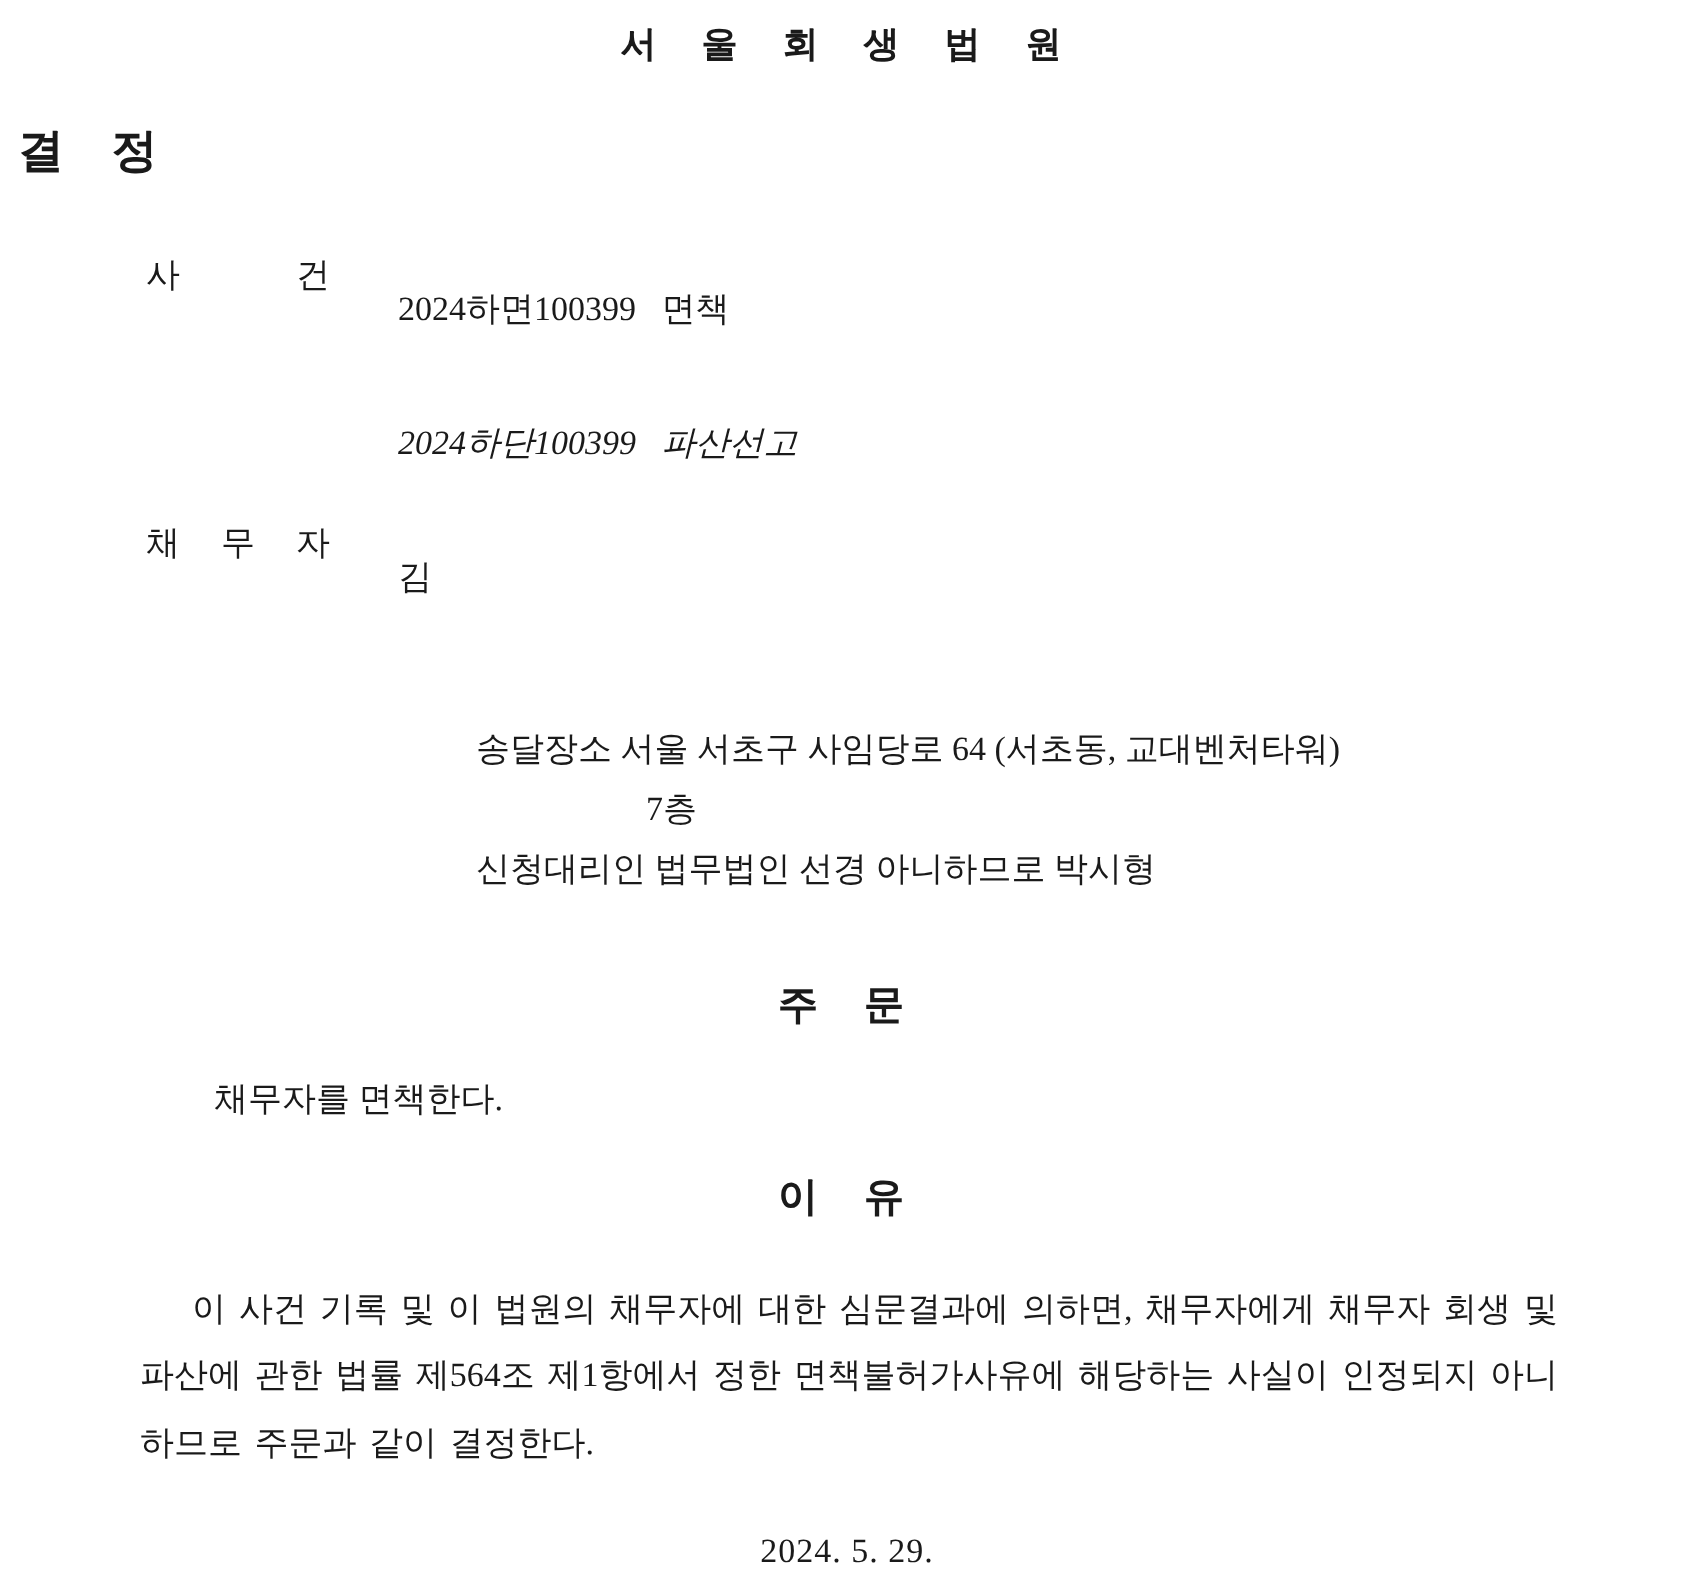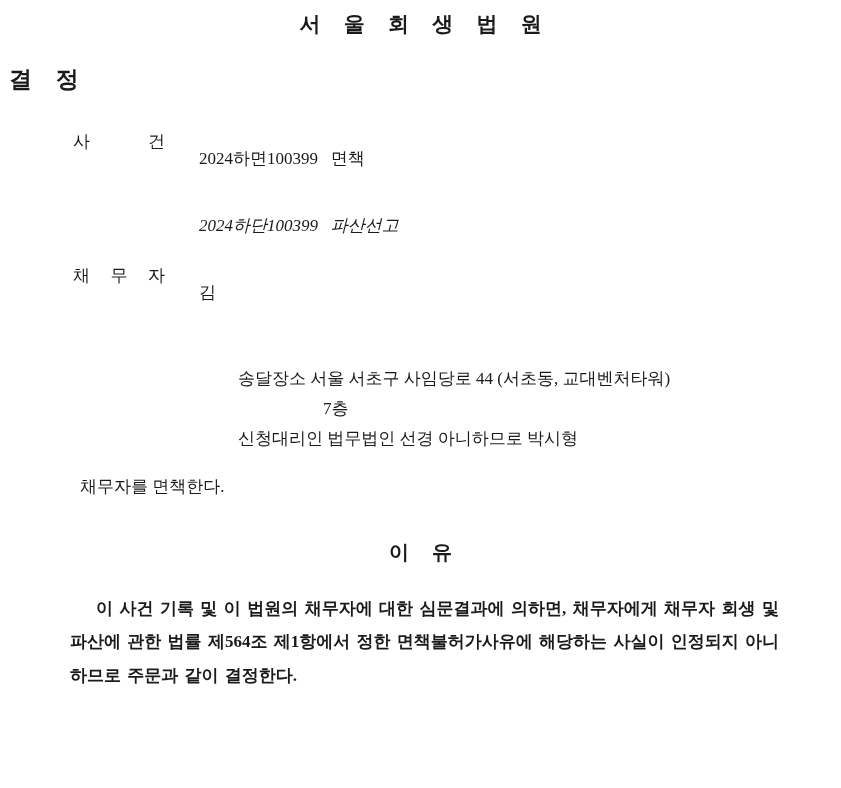--- a/index.html
+++ b/index.html
@@ -19,21 +19,21 @@
     width: 841px;
     height: 788px;
     position: relative;
     box-sizing: border-box;
     padding: 0;
   }
 
   
   .court-title {
     text-align: center;
-    font-size: 21px;
+    font-size: 18px;
     font-weight: bold;
     letter-spacing: 9px;
     margin-top: 10px;
     padding-left: 9px;
   }
   .doc-type {
     text-align: left;
     font-size: 23px;
     font-weight: bold;
     letter-spacing: 9px;
@@ -90,38 +90,37 @@
 
   
   .section-heading {
     text-align: center;
     font-size: 20px;
     font-weight: bold;
     letter-spacing: 9px;
     padding-left: 9px;
   }
   .order-heading { margin-top: 40px; }
-  .reason-heading { margin-top: 41px; }
+  .reason-heading { margin-top: 24px; }
 
   
   .order-text {
     font-size: 17px;
     margin-top: 22px;
-    padding-left: 80px;
+    padding-left: 107px;
   }
   .reason-text {
     font-size: 17px;
     margin-top: 26px;
     padding-left: 70px;
     padding-right: 62px;
     line-height: 1.95;
     text-align: justify;
     text-justify: inter-word;
     word-spacing: 2px;
-    font-weight: bold;
   }
   .reason-text .indent {
     display: inline-block;
     width: 26px;
   }
 
   
   .date-line {
     position: absolute;
     left: 0;
@@ -171,28 +170,30 @@
         <span>자</span>
       </div>
       <div class="case-value">
         <span class="num">김</span>
       </div>
     </div>
 
   </div>
 
   <div class="addr-block">
-    <div>송달장소   서울 서초구 사임당로 44 (서초동, 교대벤처타워)</div>
+    <div>송달장소   서울 서초구 사임당로 64 (서초동, 교대벤처타워)</div>
     <div class="addr-line2">7층</div>
     <div>신청대리인  법무법인 선경  아니하므로 박시형</div>
   </div>
 
+  <div class="section-heading order-heading">주       문</div>
 
   <div class="order-text">채무자를 면책한다.</div>
 
   <div class="section-heading reason-heading">이       유</div>
 
   <div class="reason-text">
     <span class="indent"></span><span>이 사건 기록 및 이 법원의 채무자에 대한 심문결과에 의하면, 채무자에게 채무자 회생 및 파산에 관한 법률 제564조 제1항에서 정한 면책불허가사유에 해당하는 사실이 인정되지 아니하므로 주문과 같이 결정한다.</span>
   </div>
 
+  <div class="date-line">2024.  5.  29.</div>
 
 </div>
 
 </body></html>

